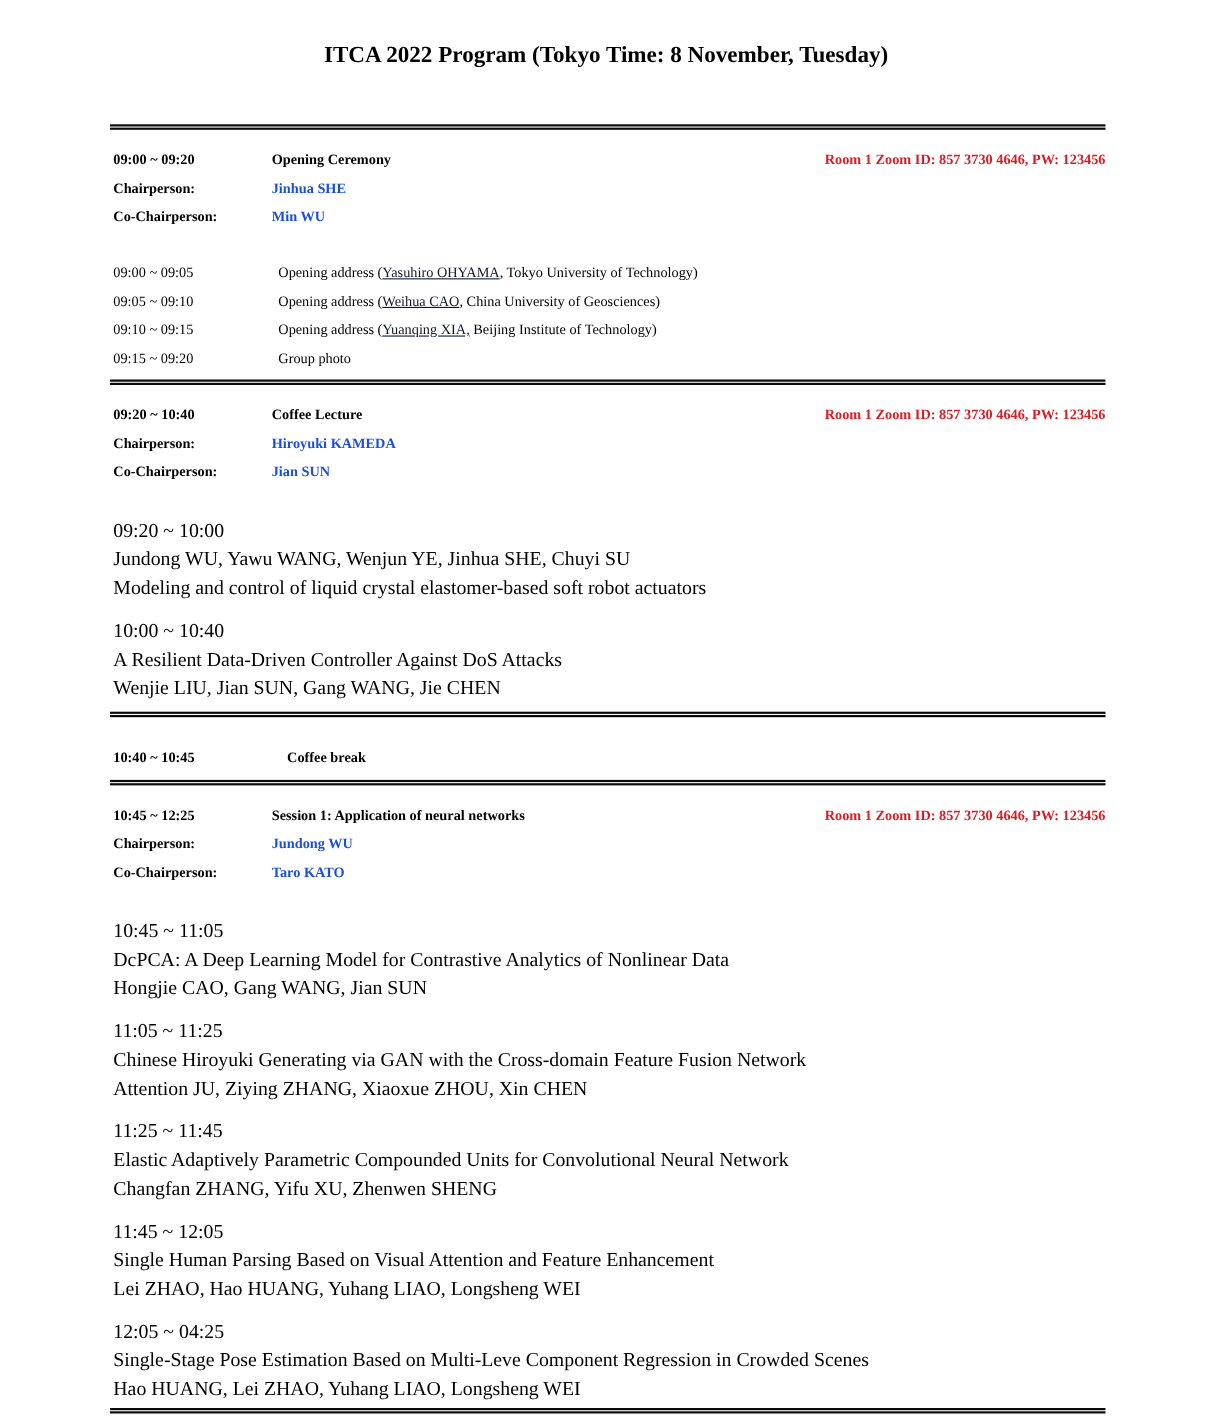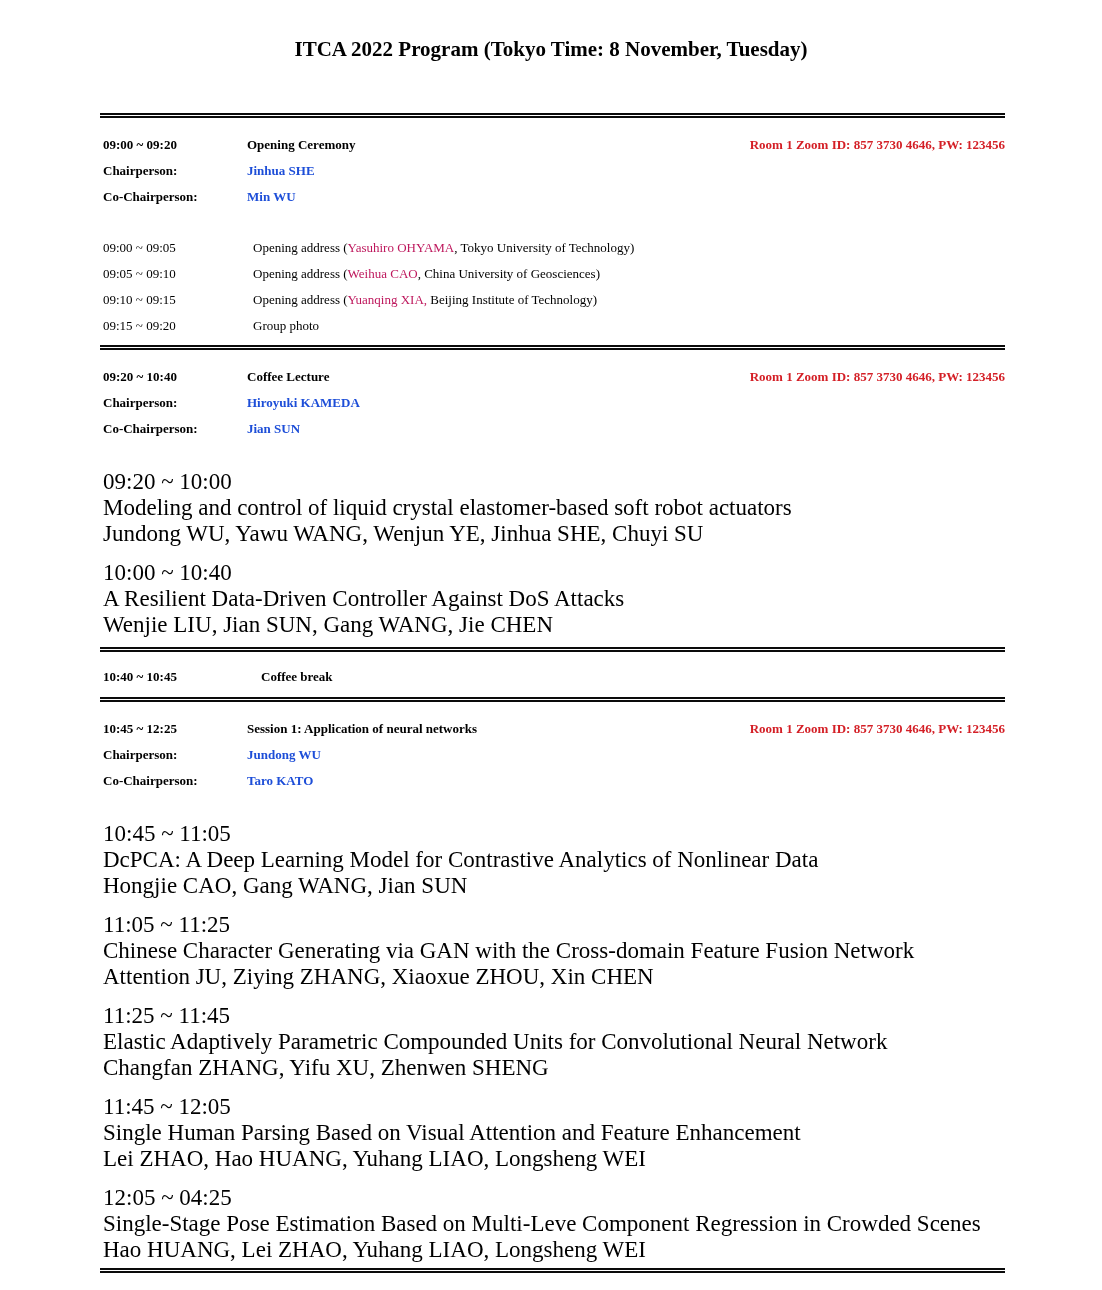--- a/index.html
+++ b/index.html
@@ -44,32 +44,32 @@
   .col-time-break { width: 158px; flex: 0 0 auto; }
   .col-main { flex: 1 1 auto; }
   .col-room {
     flex: 0 0 auto;
     margin-left: auto;
     color: #d41f26;
     font-weight: bold;
     white-space: nowrap;
   }
   .name-cyan { color: #1d4ed8; font-weight: bold; }
-  .detail-name { color: #be185d; }
+  .detail-name { color: #0f172a; text-decoration: underline; }
   .items-block { margin-top: 25px; }
   .talks-block { margin-top: 27px; }
   .talk { margin-bottom: 13px; }
   .talk:last-child { margin-bottom: 0; }
   .talk-line {
     display: block;
     line-height: 26px;
-    font-size: 23px;
+    font-size: 18px;
     padding-left: 3px;
   }
-  .break-row { margin-top: 12px; }
+  .break-row { margin-top: 24px; }
 </style>
 </head>
 <body>
 
 <div class="page-title">ITCA 2022 Program (Tokyo Time: 8 November, Tuesday)</div>
 
 <div class="doc">
 
   <div class="rule rule-1"></div>
 
@@ -122,22 +122,22 @@
     </div>
     <div class="row hdr">
       <span class="col-time">Co-Chairperson:</span>
       <span class="col-main name-cyan">Jian SUN</span>
     </div>
   </div>
 
   <div class="talks-block">
     <div class="talk">
       <span class="talk-line">09:20 ~ 10:00</span>
+      <span class="talk-line">Jundong WU, Yawu WANG, Wenjun YE, Jinhua SHE, Chuyi SU</span>
       <span class="talk-line">Modeling and control of liquid crystal elastomer-based soft robot actuators</span>
-      <span class="talk-line">Jundong WU, Yawu WANG, Wenjun YE, Jinhua SHE, Chuyi SU</span>
     </div>
     <div class="talk">
       <span class="talk-line">10:00 ~ 10:40</span>
       <span class="talk-line">A Resilient Data-Driven Controller Against DoS Attacks</span>
       <span class="talk-line">Wenjie LIU, Jian SUN, Gang WANG, Jie CHEN</span>
     </div>
   </div>
 
   <div class="rule rule-3"></div>
 
@@ -165,21 +165,21 @@
   </div>
 
   <div class="talks-block">
     <div class="talk">
       <span class="talk-line">10:45 ~ 11:05</span>
       <span class="talk-line">DcPCA: A Deep Learning Model for Contrastive Analytics of Nonlinear Data</span>
       <span class="talk-line">Hongjie CAO, Gang WANG, Jian SUN</span>
     </div>
     <div class="talk">
       <span class="talk-line">11:05 ~ 11:25</span>
-      <span class="talk-line">Chinese Character Generating via GAN with the Cross-domain Feature Fusion Network</span>
+      <span class="talk-line">Chinese Hiroyuki Generating via GAN with the Cross-domain Feature Fusion Network</span>
       <span class="talk-line">Attention JU, Ziying ZHANG, Xiaoxue ZHOU, Xin CHEN</span>
     </div>
     <div class="talk">
       <span class="talk-line">11:25 ~ 11:45</span>
       <span class="talk-line">Elastic Adaptively Parametric Compounded Units for Convolutional Neural Network</span>
       <span class="talk-line">Changfan ZHANG, Yifu XU, Zhenwen SHENG</span>
     </div>
     <div class="talk">
       <span class="talk-line">11:45 ~ 12:05</span>
       <span class="talk-line">Single Human Parsing Based on Visual Attention and Feature Enhancement</span>

